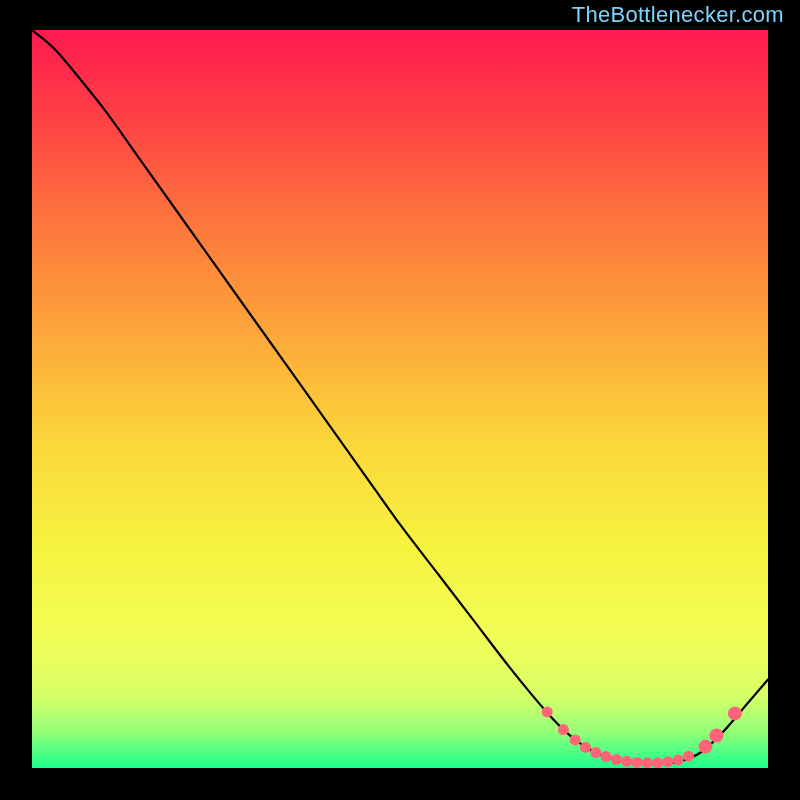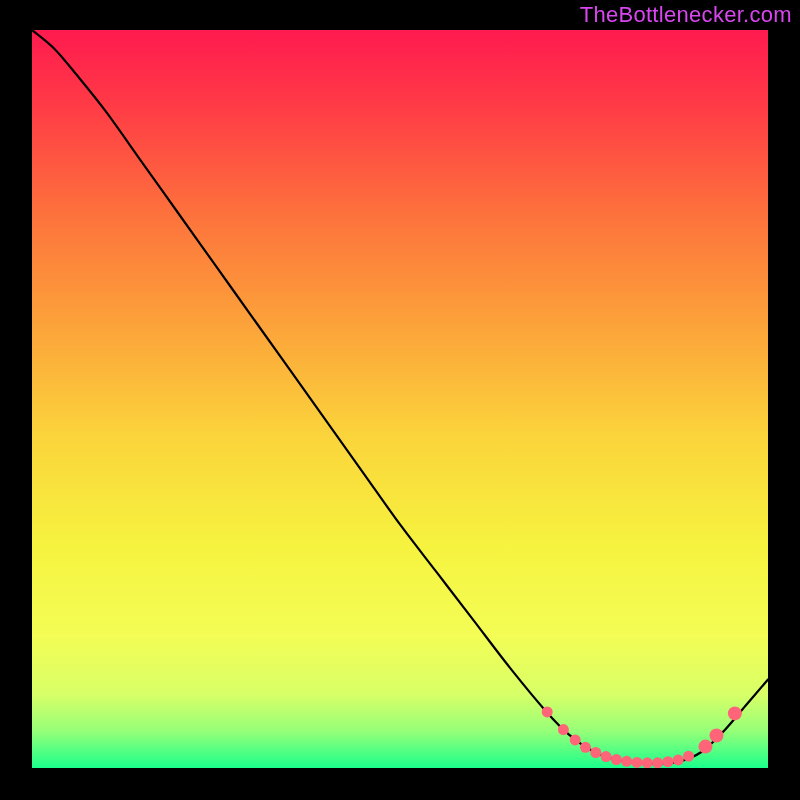--- a/index.html
+++ b/index.html
@@ -13,22 +13,22 @@
   }
   .outer {
     width: 800px;
     height: 800px;
     background: #000;
     position: relative;
   }
   .watermark {
     position: absolute;
     top: 2px;
-    right: 8px;
-    color: #d946ef;
+    right: 16px;
+    color: #7dd3fc;
     font-size: 22px;
     font-weight: 500;
     letter-spacing: 0.3px;
   }
   .plot-wrap {
     position: absolute;
     left: 32px;
     top: 30px;
     width: 736px;
     height: 738px;

